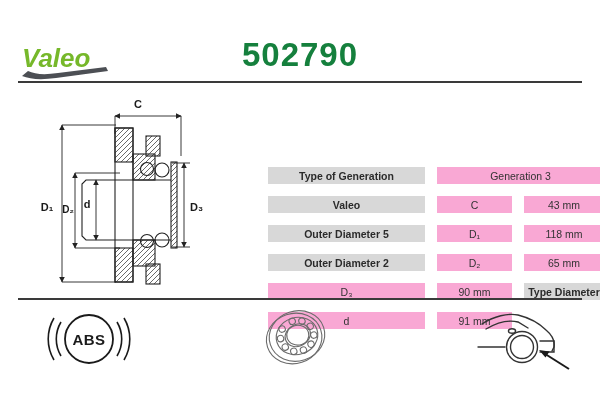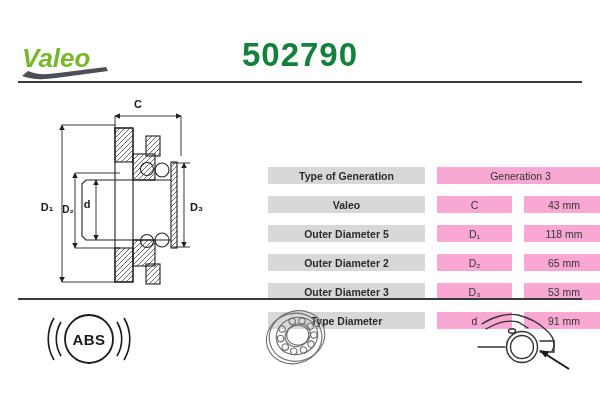--- a/index.html
+++ b/index.html
@@ -125,23 +125,22 @@
     <div class="cell value">43 mm</div>
 
     <div class="cell label">Outer Diameter 5</div>
     <div class="cell sym">D₁</div>
     <div class="cell value">118 mm</div>
 
     <div class="cell label">Outer Diameter 2</div>
     <div class="cell sym">D₂</div>
     <div class="cell value">65 mm</div>
 
-    <div class="cell label">Outer Diameter 3</div>
     <div class="cell sym">D₃</div>
-    <div class="cell value">53 mm</div>
+    <div class="cell value">90 mm</div>
 
     <div class="cell label">Type Diameter</div>
     <div class="cell sym">d</div>
     <div class="cell value">91 mm</div>
   </div>
 
   <div class="rule footer"></div>
 
   <svg class="abs-svg" viewBox="-46 -34 92 68">
     <circle cx="0" cy="0" r="24" fill="none" stroke="#1a1a1a" stroke-width="1.8"></circle>

